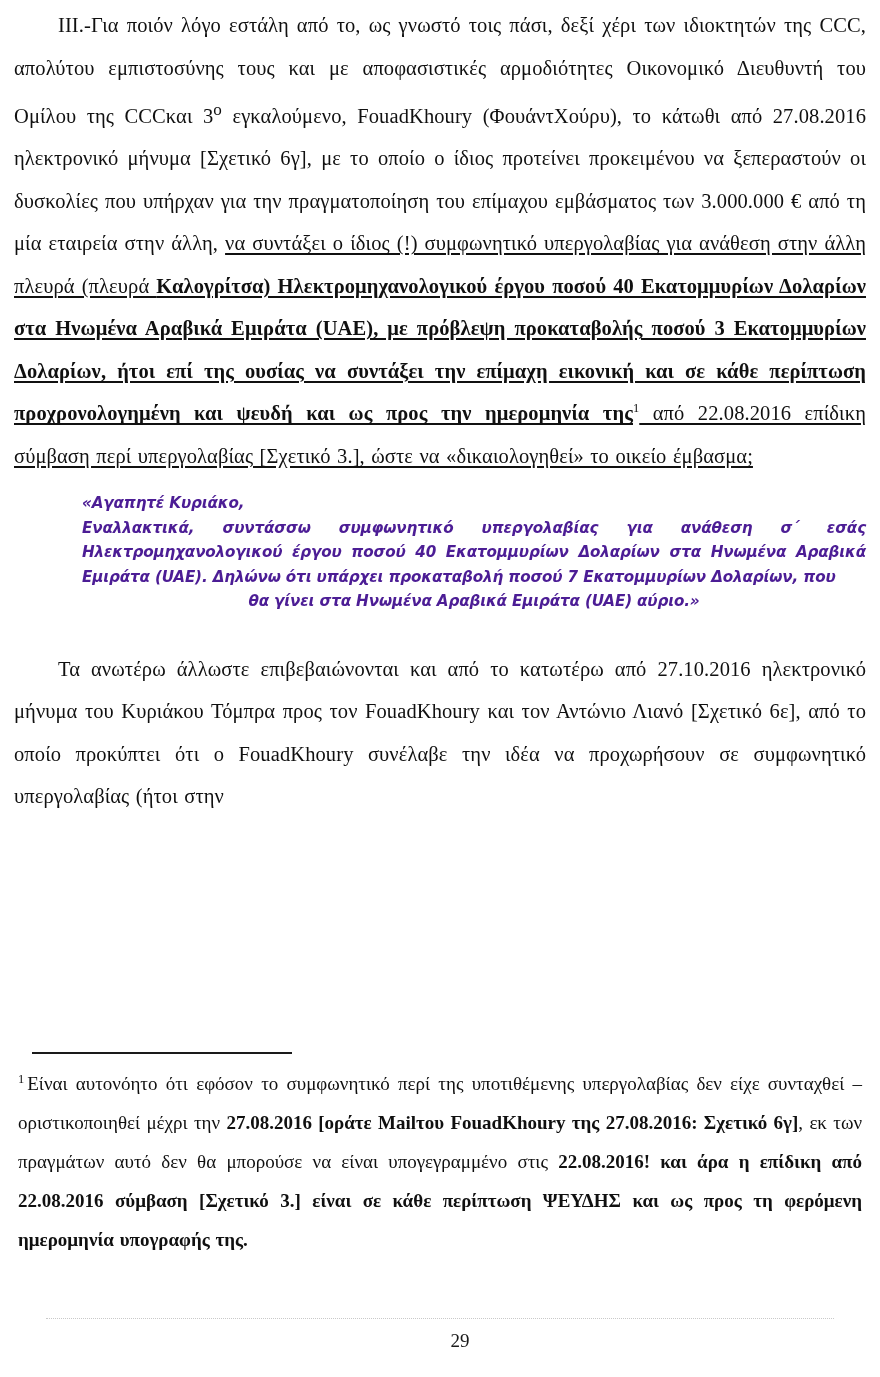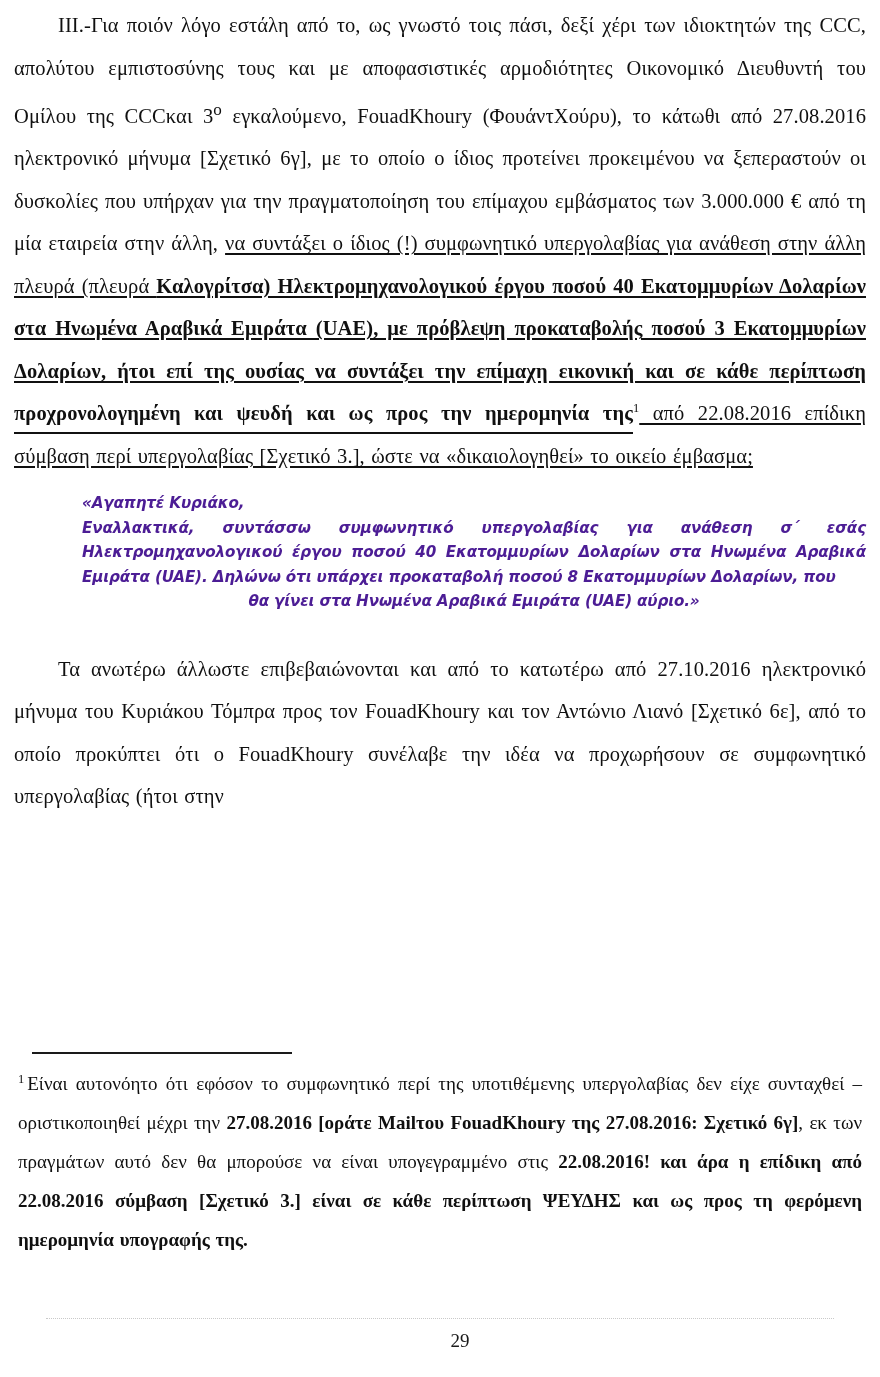--- a/index.html
+++ b/index.html
@@ -45,21 +45,21 @@
     text-indent: 44px;
   }
 
   .b      { font-weight: bold; }
   .u      { text-decoration: underline; text-underline-offset: 3px; }
   .bu     { font-weight: bold; text-decoration: underline; text-underline-offset: 3px; }
   .bdu    {
     font-weight: bold;
     border-bottom: 1px solid #111;
     box-shadow: inset 0 -4px 0 -3px #111;
-    padding-bottom: 9px;
+    padding-bottom: 0;
   }
 
   
   .quote-block {
     margin: 14px 0 0 0;
     padding: 0 0 0 68px;
     box-sizing: border-box;
   }
   .quote-line,
   .quote-para {
@@ -136,21 +136,21 @@
 <body>
 
 <div class="page">
 
   <div class="body-area">
 
     <p class="para indent"><span>III.-Για  ποιόν λόγο εστάλη από το, ως  γνωστό  τοις πάσι, δεξί χέρι των ιδιοκτητών  της  CCC, απολύτου   εμπιστοσύνης  τους  και  με   αποφασιστικές αρμοδιότητες Οικονομικό Διευθυντή  του  Ομίλου  της CCCκαι 3</span><sup>ο</sup><span>  εγκαλούμενο, FouadKhoury (ΦουάντΧούρυ),  το κάτωθι από 27.08.2016 ηλεκτρονικό  μήνυμα [Σχετικό 6γ], με  το  οποίο  ο  ίδιος  προτείνει  προκειμένου   να  ξεπεραστούν  οι δυσκολίες που  υπήρχαν  για  την πραγματοποίηση  του  επίμαχου εμβάσματος των 3.000.000 € από τη μία   εταιρεία   στην  άλλη, </span><span class="u">να  συντάξει ο  ίδιος (!) συμφωνητικό  υπεργολαβίας  για  ανάθεση  στην  άλλη  πλευρά  (πλευρά </span><span class="bu">Καλογρίτσα)  Ηλεκτρομηχανολογικού έργου ποσού  40 Εκατομμυρίων Δολαρίων στα Ηνωμένα Αραβικά Εμιράτα (UAE), με πρόβλεψη  προκαταβολής ποσού 3 Εκατομμυρίων Δολαρίων, ήτοι επί   της ουσίας να   συντάξει την επίμαχη εικονική και σε κάθε περίπτωση </span><span class="bdu">προχρονολογημένη και ψευδή και ως προς  την  ημερομηνία  της</span><sup class="sup-ref">1</sup><span class="u"> από  22.08.2016   επίδικη  σύμβαση  περί υπεργολαβίας [Σχετικό 3.], ώστε να «δικαιολογηθεί» το οικείο έμβασμα;</span></p>
 
     <div class="quote-block" style="color:#4c1d95;">
       <p class="quote-line">«Αγαπητέ Κυριάκο,</p>
-      <p class="quote-para">Εναλλακτικά, συντάσσω συμφωνητικό υπεργολαβίας για ανάθεση σ΄ εσάς Ηλεκτρομηχανολογικού έργου ποσού  40 Εκατομμυρίων Δολαρίων στα Ηνωμένα Αραβικά Εμιράτα (UAE). Δηλώνω ότι υπάρχει προκαταβολή ποσού 8 Εκατομμυρίων Δολαρίων, που</p>
+      <p class="quote-para">Εναλλακτικά, συντάσσω συμφωνητικό υπεργολαβίας για ανάθεση σ΄ εσάς Ηλεκτρομηχανολογικού έργου ποσού  40 Εκατομμυρίων Δολαρίων στα Ηνωμένα Αραβικά Εμιράτα (UAE). Δηλώνω ότι υπάρχει προκαταβολή ποσού 7 Εκατομμυρίων Δολαρίων, που</p>
       <p class="quote-para tail">θα  γίνει στα Ηνωμένα Αραβικά Εμιράτα (UAE) αύριο.»</p>
     </div>
 
     <p class="para indent" style="margin-top:34px;">Τα  ανωτέρω άλλωστε  επιβεβαιώνονται και από το κατωτέρω από 27.10.2016 ηλεκτρονικό  μήνυμα του Κυριάκου Τόμπρα προς  τον FouadKhoury και  τον Αντώνιο Λιανό [Σχετικό 6ε], από το οποίο προκύπτει ότι    ο   FouadKhoury συνέλαβε  την ιδέα να προχωρήσουν σε συμφωνητικό υπεργολαβίας (ήτοι στην</p>
 
   </div>
 
   <div class="footnote-zone">
     <div class="footnote-rule"></div>
     <p class="footnote"><span class="fn-mark">1</span><span>Είναι   αυτονόητο ότι εφόσον το συμφωνητικό περί   της   υποτιθέμενης υπεργολαβίας  δεν είχε συνταχθεί – οριστικοποιηθεί μέχρι την </span><span class="b">27.08.2016 [οράτε Mailτου FouadKhoury της  27.08.2016: Σχετικό 6γ]</span><span>, εκ  των πραγμάτων  αυτό δεν θα  μπορούσε να  είναι  υπογεγραμμένο στις </span><span class="b">22.08.2016! και άρα  η  επίδικη από 22.08.2016  σύμβαση  [Σχετικό 3.] είναι  σε κάθε περίπτωση ΨΕΥΔΗΣ  και ως προς  τη φερόμενη  ημερομηνία  υπογραφής της.</span></p>

